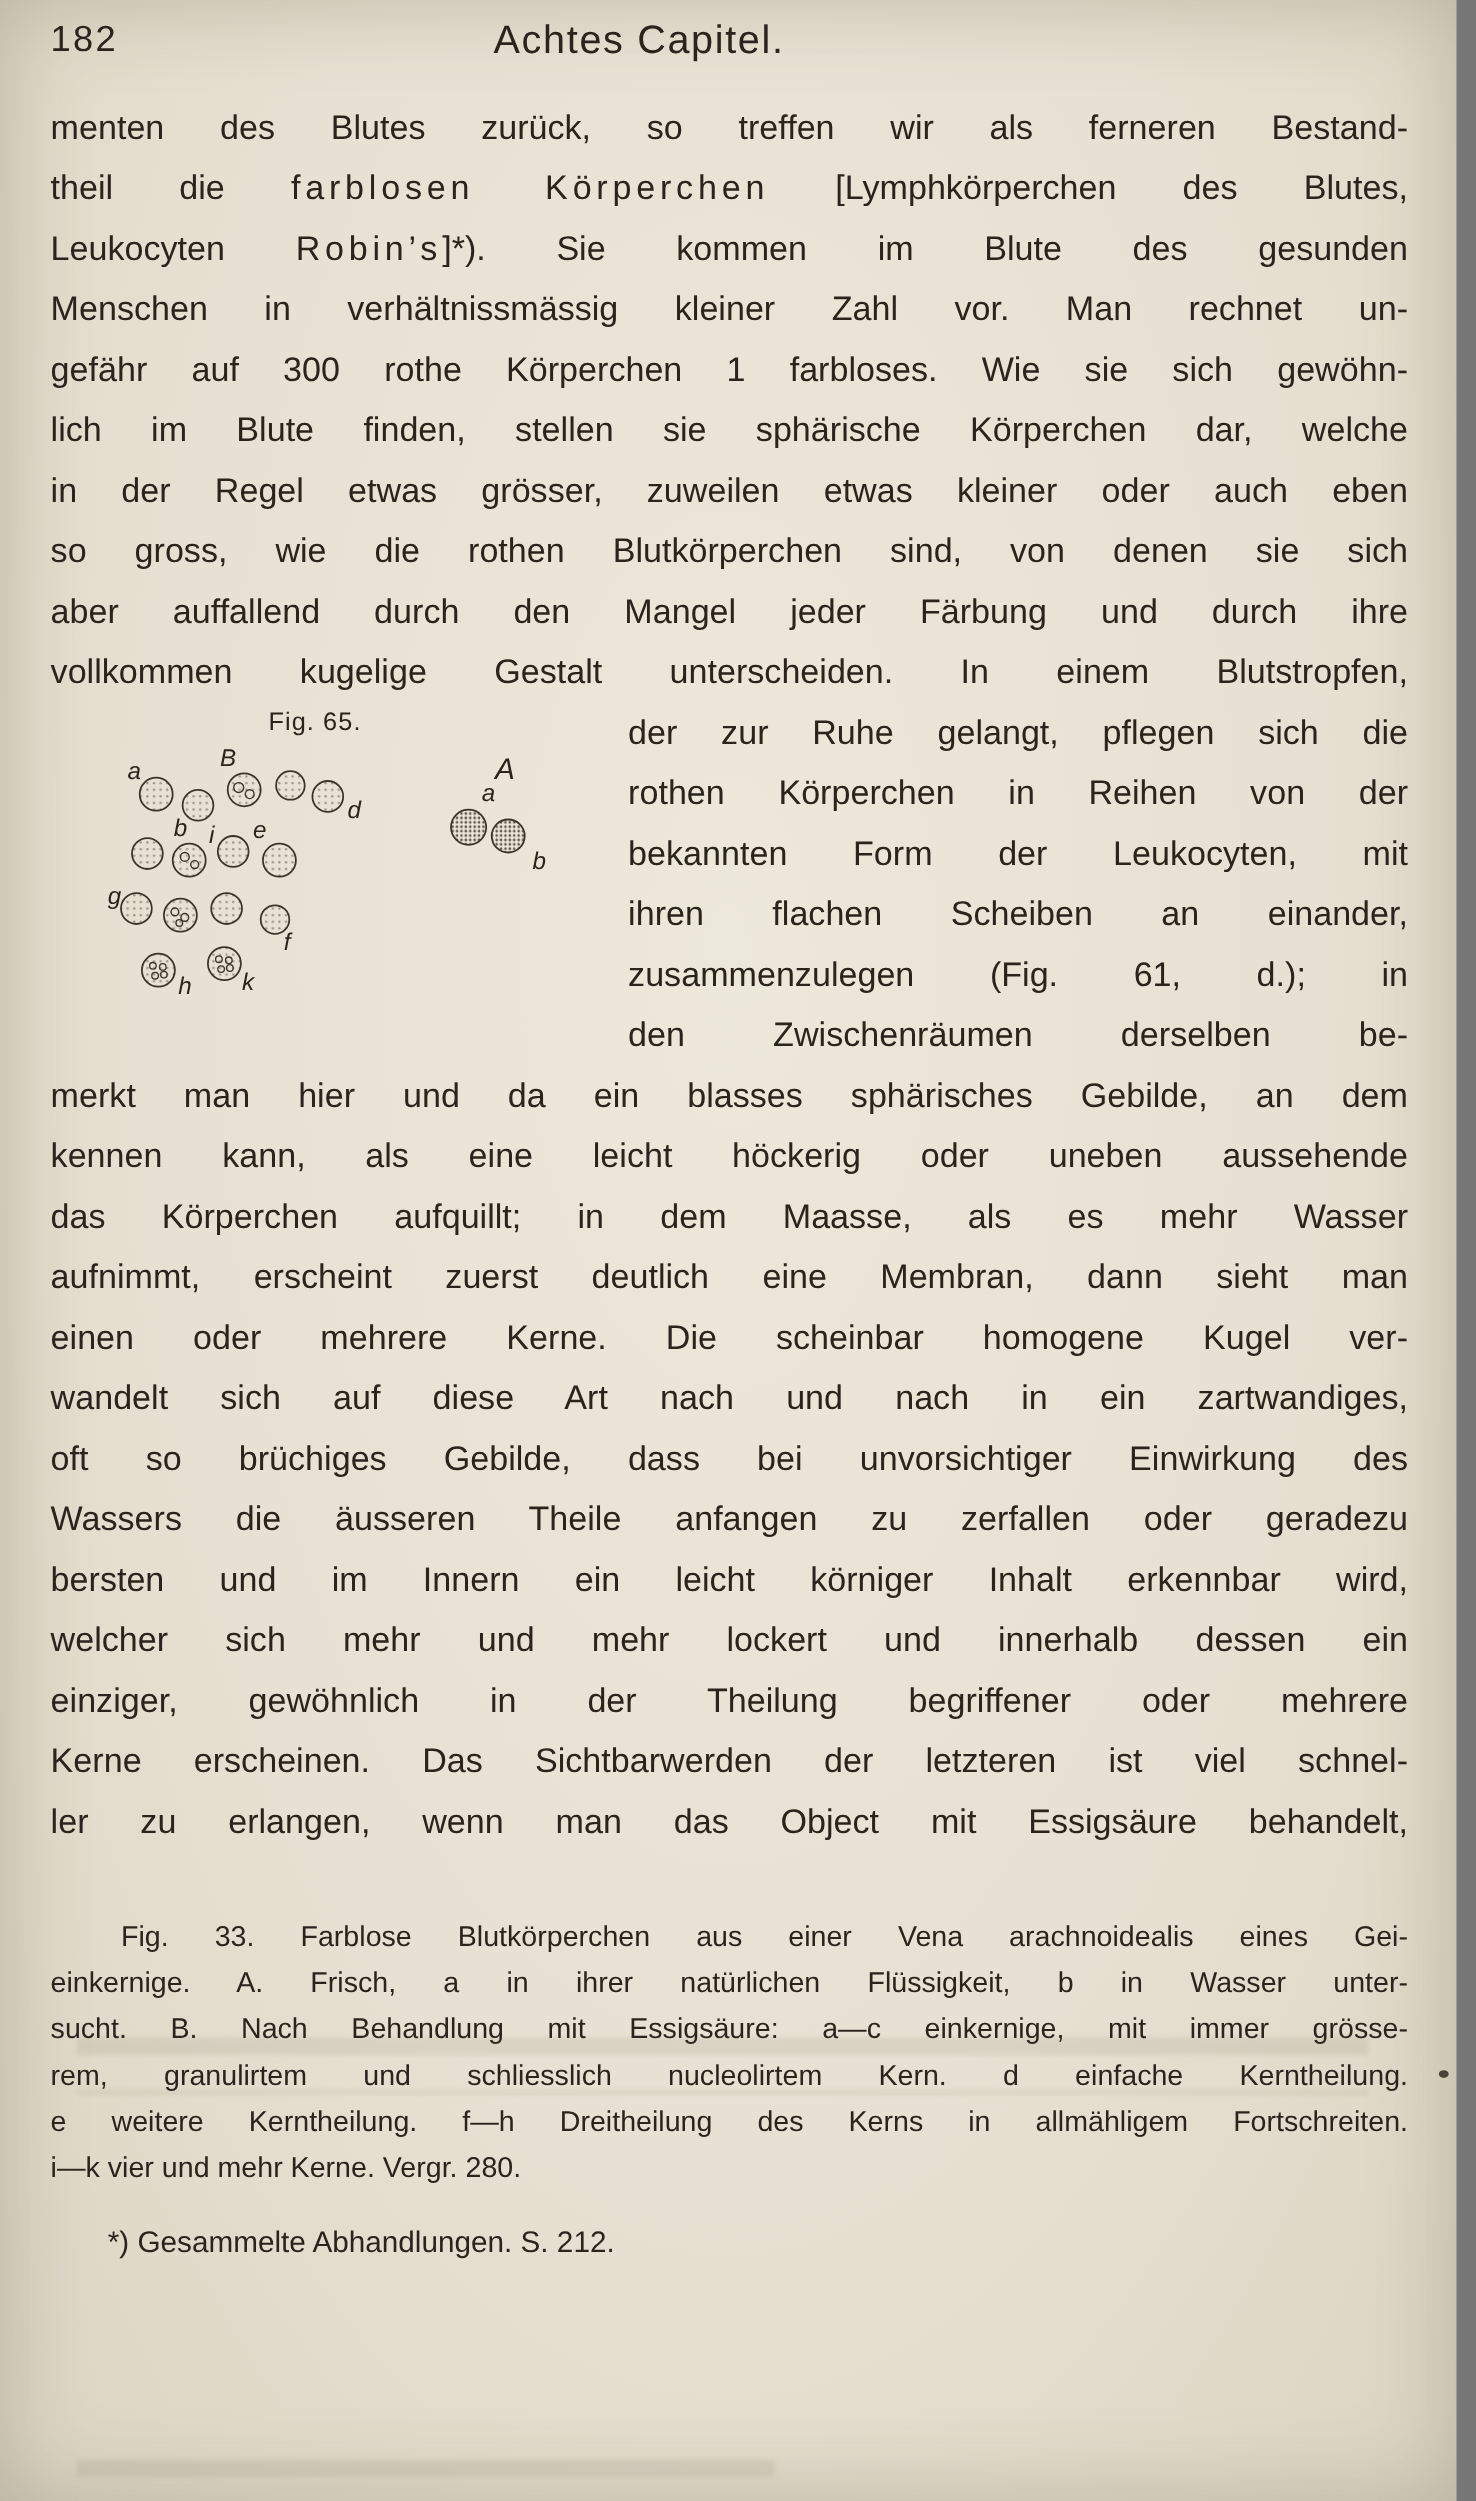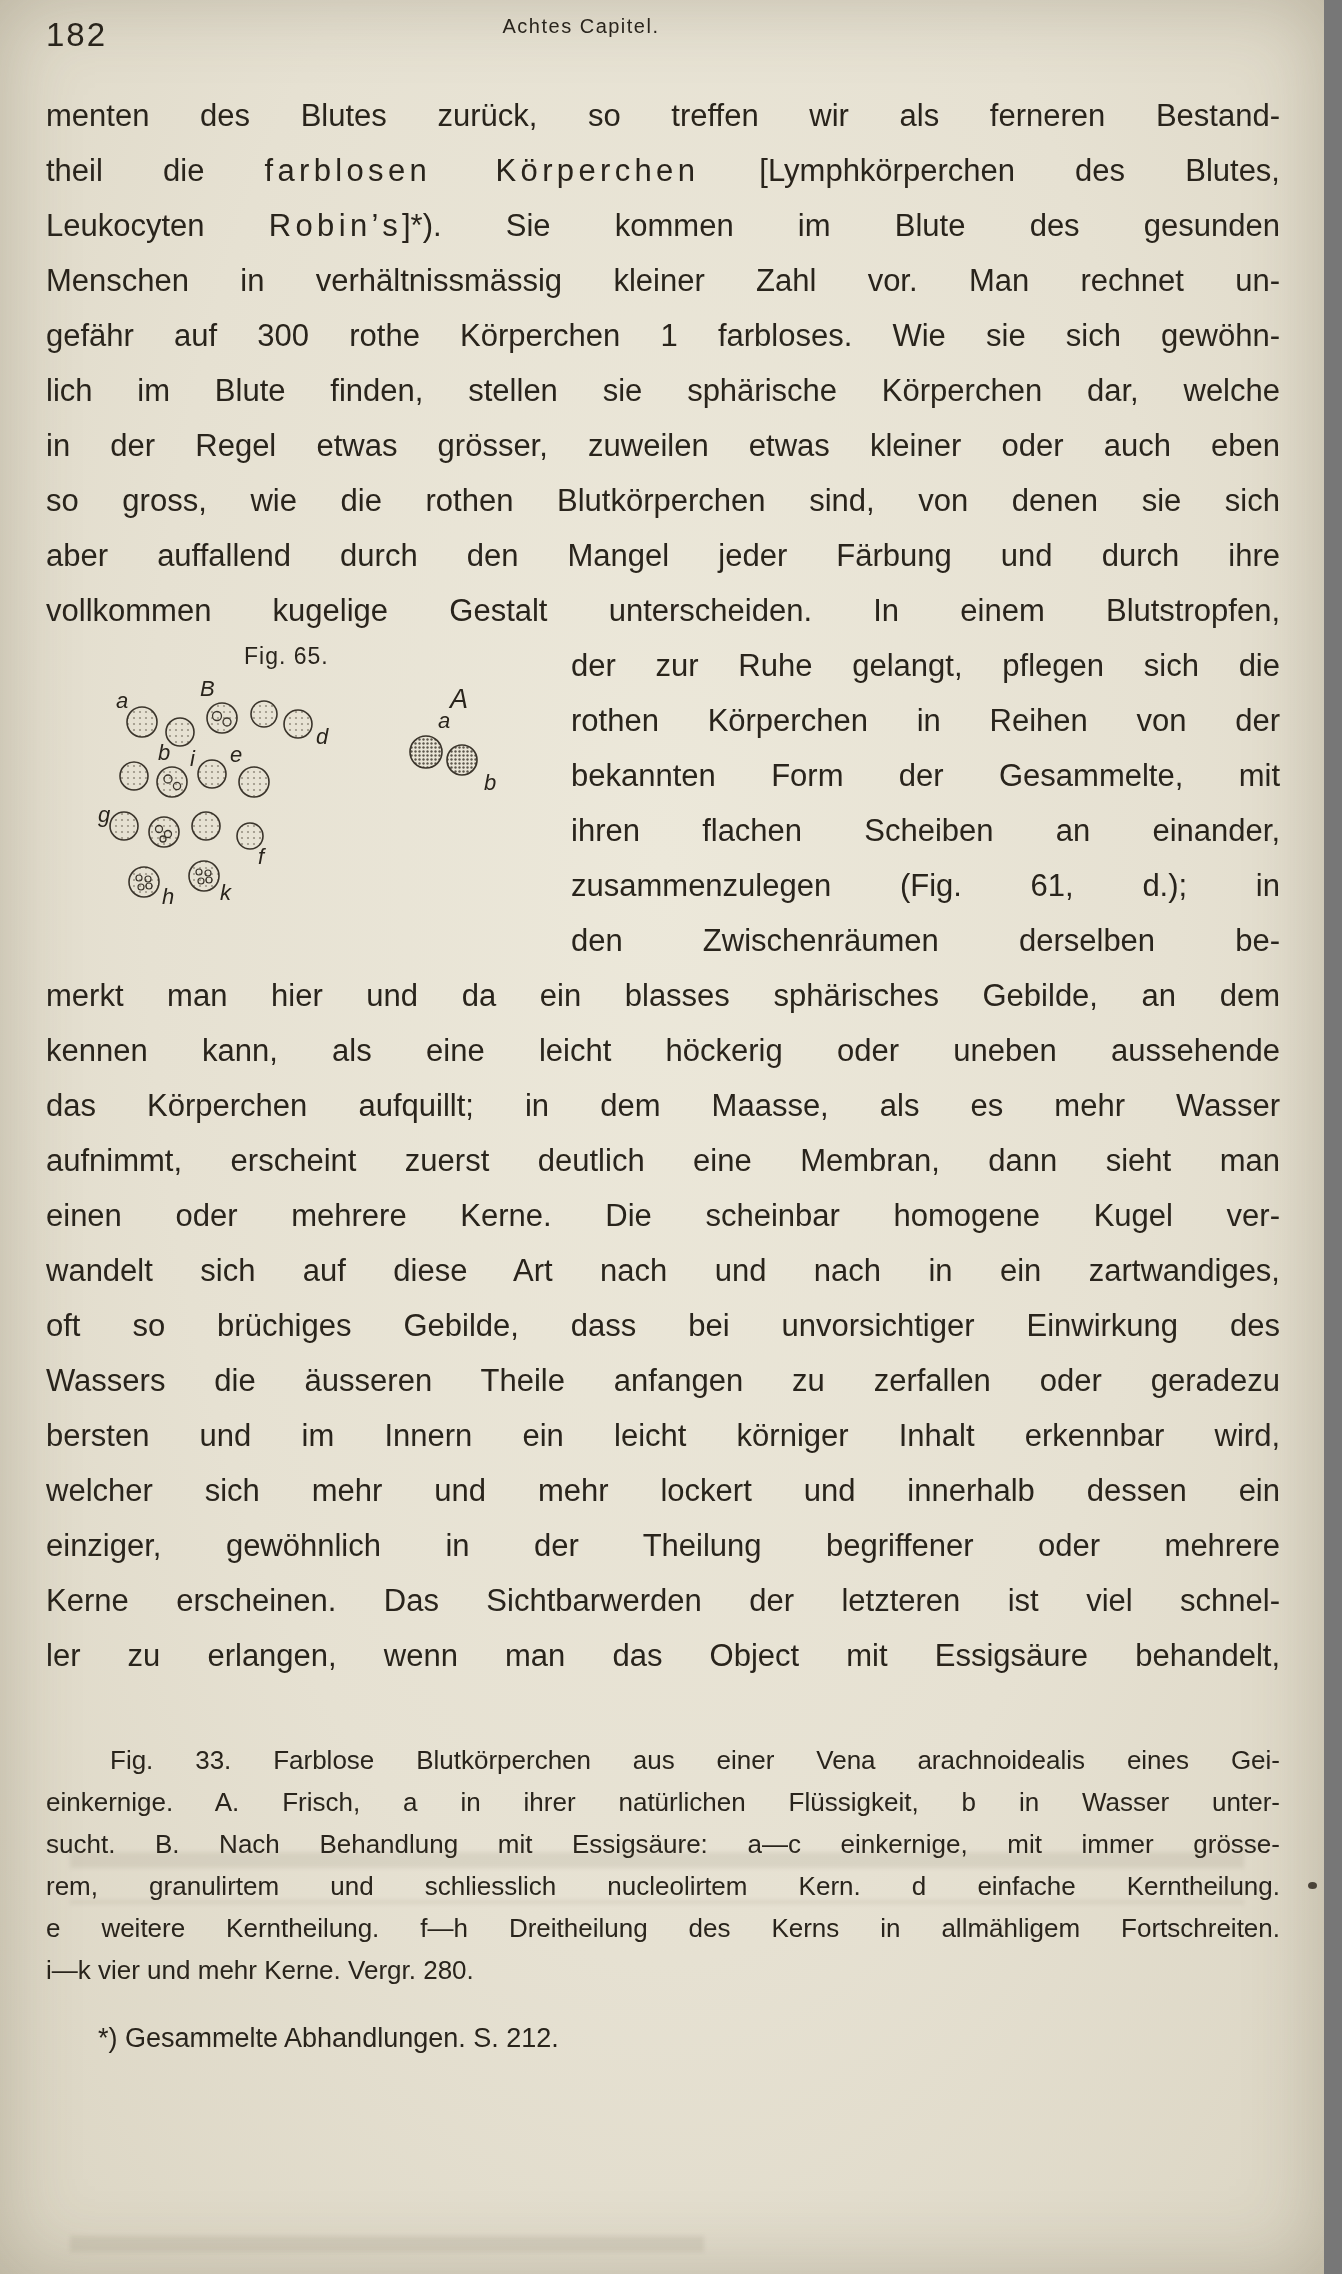--- a/index.html
+++ b/index.html
@@ -8,21 +8,21 @@
     width:1324px;height:2274px;
     background:radial-gradient(ellipse at 50% 38%, #ece8da 0%, #e6e1d2 55%, #dbd5c3 100%);
     box-shadow:inset 0 0 80px rgba(90,78,55,0.28);
     color:#29241c;
     font-family:Liberation Sans, sans-serif;
     overflow:hidden;
   }
   .content{position:absolute;left:46px;right:44px;top:0;}
   .header{position:relative;height:52px;margin-top:12px;}
   .pagenum{position:absolute;left:0;top:4px;font-size:33px;letter-spacing:2px;}
-  .chapter{text-align:center;font-size:20px;letter-spacing:1.5px;padding-top:3px;padding-right:164px;}
+  .chapter{text-align:center;font-size:36px;letter-spacing:1.5px;padding-top:3px;padding-right:164px;}
   .bodytext{margin-top:24px;}
   .line{
     font-size:31px;line-height:55px;height:55px;
     text-align:justify;text-align-last:justify;
   }
   .sperr{letter-spacing:0.14em;}
   .figrow{position:relative;height:330px;}
   .figure{position:absolute;left:8px;top:0;width:510px;}
   .figlabel{font-size:23px;margin-left:190px;margin-top:5px;letter-spacing:1px;}
   .figsvg{display:block;margin-top:4px;}
@@ -131,21 +131,21 @@
             <text class="figletter" x="108" y="230">h</text>
             <text class="figletter" x="166" y="226">k</text>
             <text class="figletter-big" x="396" y="34">A</text>
             <text class="figletter" x="384" y="54">a</text>
             <text class="figletter" x="430" y="116">b</text>
           </svg>
         </div>
         <div class="wraplines">
           <div class="line">der zur Ruhe gelangt, pflegen sich die</div>
           <div class="line">rothen Körperchen in Reihen von der</div>
-          <div class="line">bekannten Form der Gesammelte, mit</div>
+          <div class="line">bekannten Form der Leukocyten, mit</div>
           <div class="line">ihren flachen Scheiben an einander,</div>
           <div class="line">zusammenzulegen (Fig. 61, d.); in</div>
           <div class="line">den Zwischenräumen derselben be-</div>
         </div>
       </div>
 
       <div class="line">merkt man hier und da ein blasses sphärisches Gebilde, an dem</div>
       <div class="line">kennen kann, als eine leicht höckerig oder uneben aussehende</div>
       <div class="line">das Körperchen aufquillt; in dem Maasse, als es mehr Wasser</div>
       <div class="line">aufnimmt, erscheint zuerst deutlich eine Membran, dann sieht man</div>

